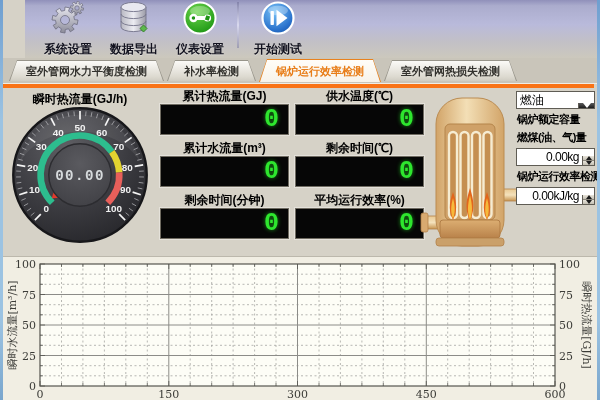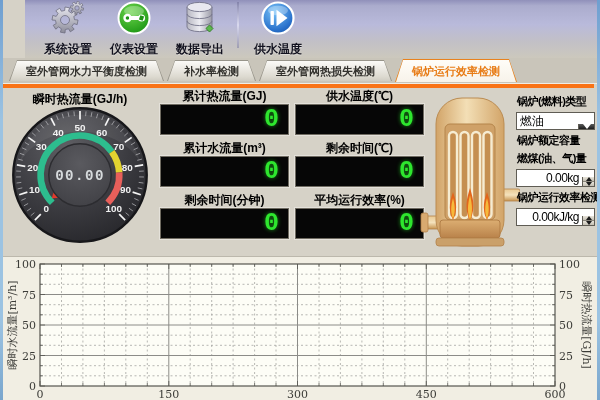--- a/index.html
+++ b/index.html
@@ -82,84 +82,84 @@
               </linearGradient>
             </defs>
       <path d="M28.0,20.0 L27.2,24.6 L23.8,23.6 L21.9,26.5 L24.2,29.2 L20.3,31.8 L18.6,28.8 L15.3,29.5 L15.0,33.0 L10.4,32.2 L11.4,28.8 L8.5,26.9 L5.8,29.2 L3.2,25.3 L6.2,23.6 L5.5,20.3 L2.0,20.0 L2.8,15.4 L6.2,16.4 L8.1,13.5 L5.8,10.8 L9.7,8.2 L11.4,11.2 L14.7,10.5 L15.0,7.0 L19.6,7.8 L18.6,11.2 L21.5,13.1 L24.2,10.8 L26.8,14.7 L23.8,16.4 L24.5,19.7 Z M15,20 m-4.5,0 a4.5,4.5 0 1,0 9,0 a4.5,4.5 0 1,0 -9,0" fill="url(#gm)" fill-rule="evenodd" stroke="#6e6e80" stroke-width="0.8"></path>
       <path d="M33.6,8.0 L33.2,10.3 L31.2,9.8 L30.4,11.1 L31.7,12.7 L29.7,14.0 L28.8,12.2 L27.1,12.6 L27.0,14.6 L24.7,14.2 L25.2,12.2 L23.9,11.4 L22.3,12.7 L21.0,10.7 L22.8,9.8 L22.4,8.1 L20.4,8.0 L20.8,5.7 L22.8,6.2 L23.6,4.9 L22.3,3.3 L24.3,2.0 L25.2,3.8 L26.9,3.4 L27.0,1.4 L29.3,1.8 L28.8,3.8 L30.1,4.6 L31.7,3.3 L33.0,5.3 L31.2,6.2 L31.6,7.9 Z M27,8 m-2.2,0 a2.2,2.2 0 1,0 4.4,0 a2.2,2.2 0 1,0 -4.4,0" fill="url(#gm)" fill-rule="evenodd" stroke="#6e6e80" stroke-width="0.7"></path>
           </svg></span>
         <div class="tool-label">系统设置</div>
       </div>
       <div class="tool-item">
         <span><svg viewBox="0 0 36 36">
             <defs>
+              <linearGradient id="db" x1="0" y1="0" x2="1" y2="0">
+      <stop offset="0" stop-color="#b8b8c2"></stop>
+                <stop offset="0.5" stop-color="#ececf2"></stop>
+                <stop offset="1" stop-color="#9a9aa6"></stop>
+              </linearGradient>
+            </defs>
+      <path d="M5,7 L5,27 A12.5,4.6 0 0 0 30,27 L30,7" fill="url(#db)" stroke="#74748a" stroke-width="0.9"></path>
+      <ellipse cx="17.5" cy="7" rx="12.5" ry="4.6" fill="#e8e8f0" stroke="#74748a" stroke-width="0.9"></ellipse>
+      <path d="M5,14 A12.5,4.6 0 0 0 30,14" fill="none" stroke="#74748a" stroke-width="0.9"></path>
+      <path d="M5,21 A12.5,4.6 0 0 0 30,21" fill="none" stroke="#74748a" stroke-width="0.9"></path>
+      <path d="M25,26 h5 v5 h-5 Z" fill="#5cb84c" stroke="#2e7a22" stroke-width="0.8" transform="rotate(45 27.5 28.5)"></path>
+          </svg></span>
+        <div class="tool-label">数据导出</div>
+      </div>
+      <div class="tool-item">
+        <span><svg viewBox="0 0 36 36">
+            <defs>
               <radialGradient id="gr" cx="0.4" cy="0.3" r="0.9">
       <stop offset="0" stop-color="#6cd44c"></stop>
                 <stop offset="0.7" stop-color="#28a01c"></stop>
                 <stop offset="1" stop-color="#157a0e"></stop>
               </radialGradient>
             </defs>
       <circle cx="18" cy="18" r="15.5" fill="url(#gr)" stroke="#ffffff" stroke-width="2"></circle>
       <ellipse cx="18" cy="11" rx="10" ry="5" fill="#ffffff" opacity="0.28"></ellipse>
       <circle cx="11.5" cy="18" r="4.2" fill="#ffffff"></circle>
             <circle cx="11.5" cy="18" r="1.8" fill="#1f9416"></circle>
       <rect x="13" y="16" width="11" height="4" rx="1" fill="#ffffff"></rect>
       <circle cx="25.5" cy="18" r="3.6" fill="#ffffff"></circle>
       <rect x="23.5" y="15.8" width="4" height="4.4" fill="#1f9416" transform="rotate(20 25.5 18)"></rect>
           </svg></span>
         <div class="tool-label">仪表设置</div>
       </div>
-      <div class="tool-item">
-        <span><svg viewBox="0 0 36 36">
-            <defs>
-              <linearGradient id="db" x1="0" y1="0" x2="1" y2="0">
-      <stop offset="0" stop-color="#b8b8c2"></stop>
-                <stop offset="0.5" stop-color="#ececf2"></stop>
-                <stop offset="1" stop-color="#9a9aa6"></stop>
-              </linearGradient>
-            </defs>
-      <path d="M5,7 L5,27 A12.5,4.6 0 0 0 30,27 L30,7" fill="url(#db)" stroke="#74748a" stroke-width="0.9"></path>
-      <ellipse cx="17.5" cy="7" rx="12.5" ry="4.6" fill="#e8e8f0" stroke="#74748a" stroke-width="0.9"></ellipse>
-      <path d="M5,14 A12.5,4.6 0 0 0 30,14" fill="none" stroke="#74748a" stroke-width="0.9"></path>
-      <path d="M5,21 A12.5,4.6 0 0 0 30,21" fill="none" stroke="#74748a" stroke-width="0.9"></path>
-      <path d="M25,26 h5 v5 h-5 Z" fill="#5cb84c" stroke="#2e7a22" stroke-width="0.8" transform="rotate(45 27.5 28.5)"></path>
-          </svg></span>
-        <div class="tool-label">数据导出</div>
-      </div>
       <div class="tool-sep"></div>
       <div class="tool-item">
         <span><svg viewBox="0 0 36 36">
             <defs>
               <radialGradient id="bl" cx="0.4" cy="0.3" r="0.9">
       <stop offset="0" stop-color="#79c3f8"></stop>
                 <stop offset="0.65" stop-color="#2a72cc"></stop>
                 <stop offset="1" stop-color="#124a9e"></stop>
               </radialGradient>
             </defs>
       <circle cx="18" cy="18" r="15.5" fill="url(#bl)" stroke="#ffffff" stroke-width="2.2"></circle>
       <ellipse cx="18" cy="10.5" rx="10" ry="4.8" fill="#ffffff" opacity="0.3"></ellipse>
       <rect x="10.5" y="11" width="3.4" height="14" rx="0.8" fill="#ffffff"></rect>
       <path d="M16.5,9.8 L27.5,18 L16.5,26.2 Z" fill="#ffffff"></path>
           </svg></span>
-        <div class="tool-label">供水温度</div>
+        <div class="tool-label">开始测试</div>
       </div>
     </div>
 
   <div class="tabbar" id="tabbar">
       <div class="tab">
         <div class="tab-inner">室外管网水力平衡度检测</div>
       </div>
       <div class="tab">
         <div class="tab-inner">补水率检测</div>
       </div>
+      <div class="tab active">
+        <div class="tab-inner">锅炉运行效率检测</div>
+      </div>
       <div class="tab">
         <div class="tab-inner">室外管网热损失检测</div>
-      </div>
-      <div class="tab active">
-        <div class="tab-inner">锅炉运行效率检测</div>
       </div>
     </div>
 
   <div class="panel">
     <div class="gauge-title">瞬时热流量(GJ/h)</div>
     <svg id="gauge" viewBox="0 0 150 150">
         <defs>
     <radialGradient id="gbody" cx="40%" cy="28%" r="85%">
       <stop offset="0" stop-color="#5e5e63"></stop>
             <stop offset="0.55" stop-color="#3b3b40"></stop>
@@ -315,21 +315,20 @@
         <path d="M50 127 C43.5 113 48 101 50 94 C52 101 56.5 113 50 127 Z" fill="#e2661c"></path>
         <path d="M50 126 C46 116 49 106 50 101 C51 106 54 116 50 126 Z" fill="#f6b93c"></path>
         <path d="M67 126 C61 114 65 104 67 98 C69 104 73 114 67 126 Z" fill="#e2661c"></path>
         <path d="M67 125 C63.5 116 66 108 67 104 C68 108 70.5 116 67 125 Z" fill="#f6b93c"></path>
       </g>
       <rect x="20" y="126" width="60" height="18" rx="3" fill="url(#baseG)" stroke="#a8743e" stroke-width="0.8"></rect>
       <rect x="16" y="144" width="68" height="8" rx="3" fill="#caa06a" stroke="#b3824a" stroke-width="0.8"></rect>
     </svg>
 
     <div id="controls">
-        <div class="ctrl-label">锅炉(燃料)类型</div>
         <div class="field dropdown">
           <span class="val">燃油</span>
           <span class="dd-btn"></span>
         </div>
         <div class="ctrl-label">锅炉额定容量</div>
         <div class="ctrl-label">燃煤(油、气)量</div>
         <div class="field spinner">
           <span class="val">0.00kg</span>
           <span class="spin-col">
             <span class="spin-btn up"></span>

